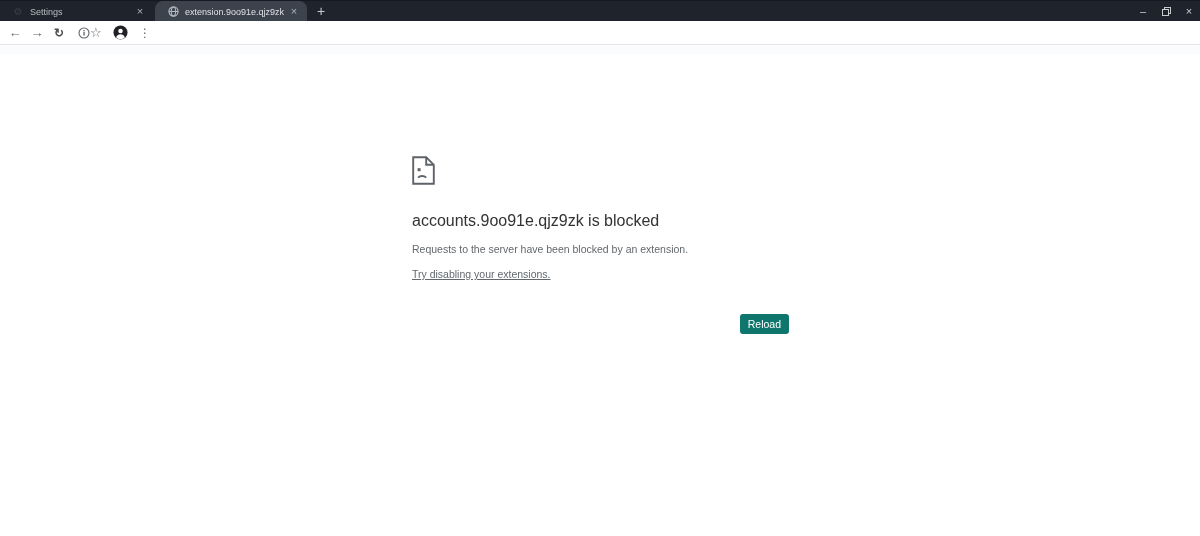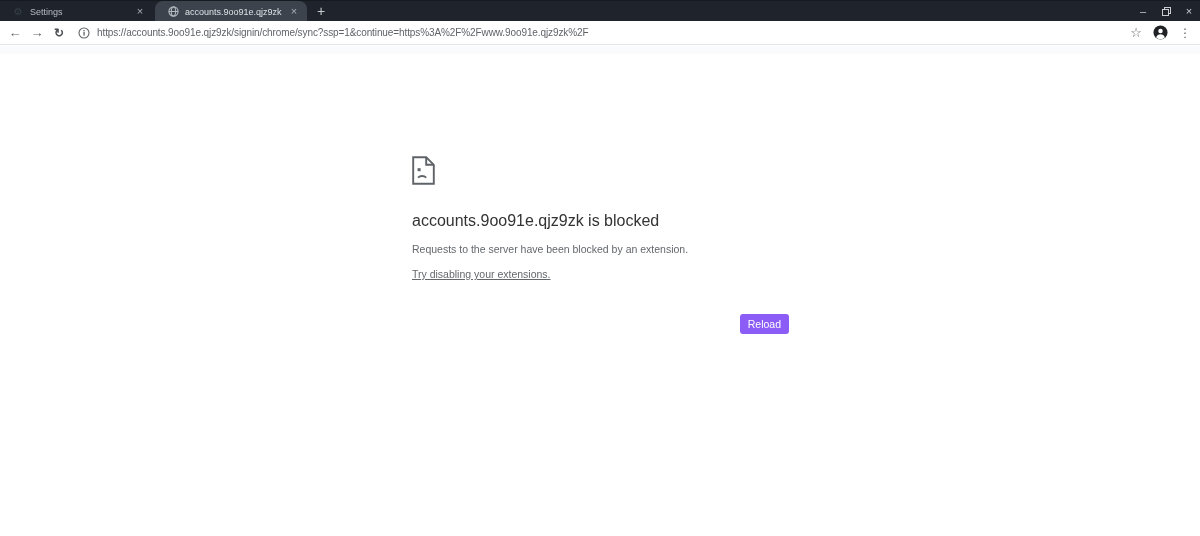--- a/index.html
+++ b/index.html
@@ -80,21 +80,21 @@
   .error-title {
     margin-top: 26px; font-size: 16px; font-weight: 400; color: #333333; line-height: 20px;
   }
   .error-message { margin-top: 12px; font-size: 10.5px; color: #63686d; line-height: 13px; }
   .error-suggestion { margin-top: 12px; font-size: 10.5px; color: #63686d; line-height: 13px; text-decoration: underline; }
   .error-code {
     margin-top: 13px; font-size: 8.5px; color: #7e848a; line-height: 10px; letter-spacing: 0.2px;
   }
   .button-row { margin-top: 33px; text-align: right; }
   .reload-button {
-    background: #8b5cf6; color: #ffffff; border: none; border-radius: 3px;
+    background: #0f766e; color: #ffffff; border: none; border-radius: 3px;
     font-family: "Liberation Sans", sans-serif; font-size: 10.5px;
     padding: 4px 8px; min-width: 47px; height: 20px; cursor: pointer;
   }
 </style>
 </head>
 <body>
 
 <div class="tab-strip">
 
   <div class="tab tab-settings">
@@ -106,21 +106,21 @@
   </div>
 
   <div class="tab tab-accounts">
     <span class="favicon">
       <svg width="11" height="11" viewBox="0 0 12 12">
         <circle cx="6" cy="6" r="5" fill="none" stroke="#b4bac0" stroke-width="1.2"></circle>
         <line x1="1" y1="6" x2="11" y2="6" stroke="#b4bac0" stroke-width="1.1"></line>
         <ellipse cx="6" cy="6" rx="2.4" ry="5" fill="none" stroke="#b4bac0" stroke-width="1.1"></ellipse>
       </svg>
     </span>
-    <span class="tab-label">accounts.9oo91e.qjz9zk</span>
+    <span class="tab-label">extension.9oo91e.qjz9zk</span>
     <span class="tab-close">×</span>
   </div>
 
   <div class="new-tab-btn">+</div>
 
   <div class="window-controls">
     <span class="winctl">–</span>
     <span class="winctl">
       <svg width="9" height="9" viewBox="0 0 9 9">
         <rect x="2.5" y="0.5" width="6" height="6" fill="none" stroke="#c9cdd2"></rect>
@@ -137,21 +137,20 @@
   <span class="nav-btn reload-glyph">↻</span>
 
   <span class="page-info">
     <svg width="12" height="12" viewBox="0 0 12 12">
       <circle cx="6" cy="6" r="5" fill="none" stroke="#5f6368" stroke-width="1.1"></circle>
       <rect x="5.4" y="5" width="1.3" height="3.6" fill="#5f6368"></rect>
       <rect x="5.4" y="3" width="1.3" height="1.3" fill="#5f6368"></rect>
     </svg>
   </span>
 
-  <span class="url-text">https://accounts.9oo91e.qjz9zk/signin/chrome/sync?ssp=1&amp;continue=https%3A%2F%2Fwww.9oo91e.qjz9zk%2F</span>
 
   <span class="toolbar-right">
     <span class="star-btn">☆</span>
     <span class="avatar-btn">
       <svg width="15" height="15" viewBox="0 0 16 16">
         <circle cx="8" cy="8" r="7.5" fill="#202124"></circle>
         <circle cx="8" cy="6.3" r="2.4" fill="#ffffff"></circle>
         <path d="M3.4 13.2 C4 10.8 6 9.8 8 9.8 C10 9.8 12 10.8 12.6 13.2 C11.4 14.4 9.8 15.1 8 15.1 C6.2 15.1 4.6 14.4 3.4 13.2 Z" fill="#ffffff"></path>
       </svg>
     </span>

